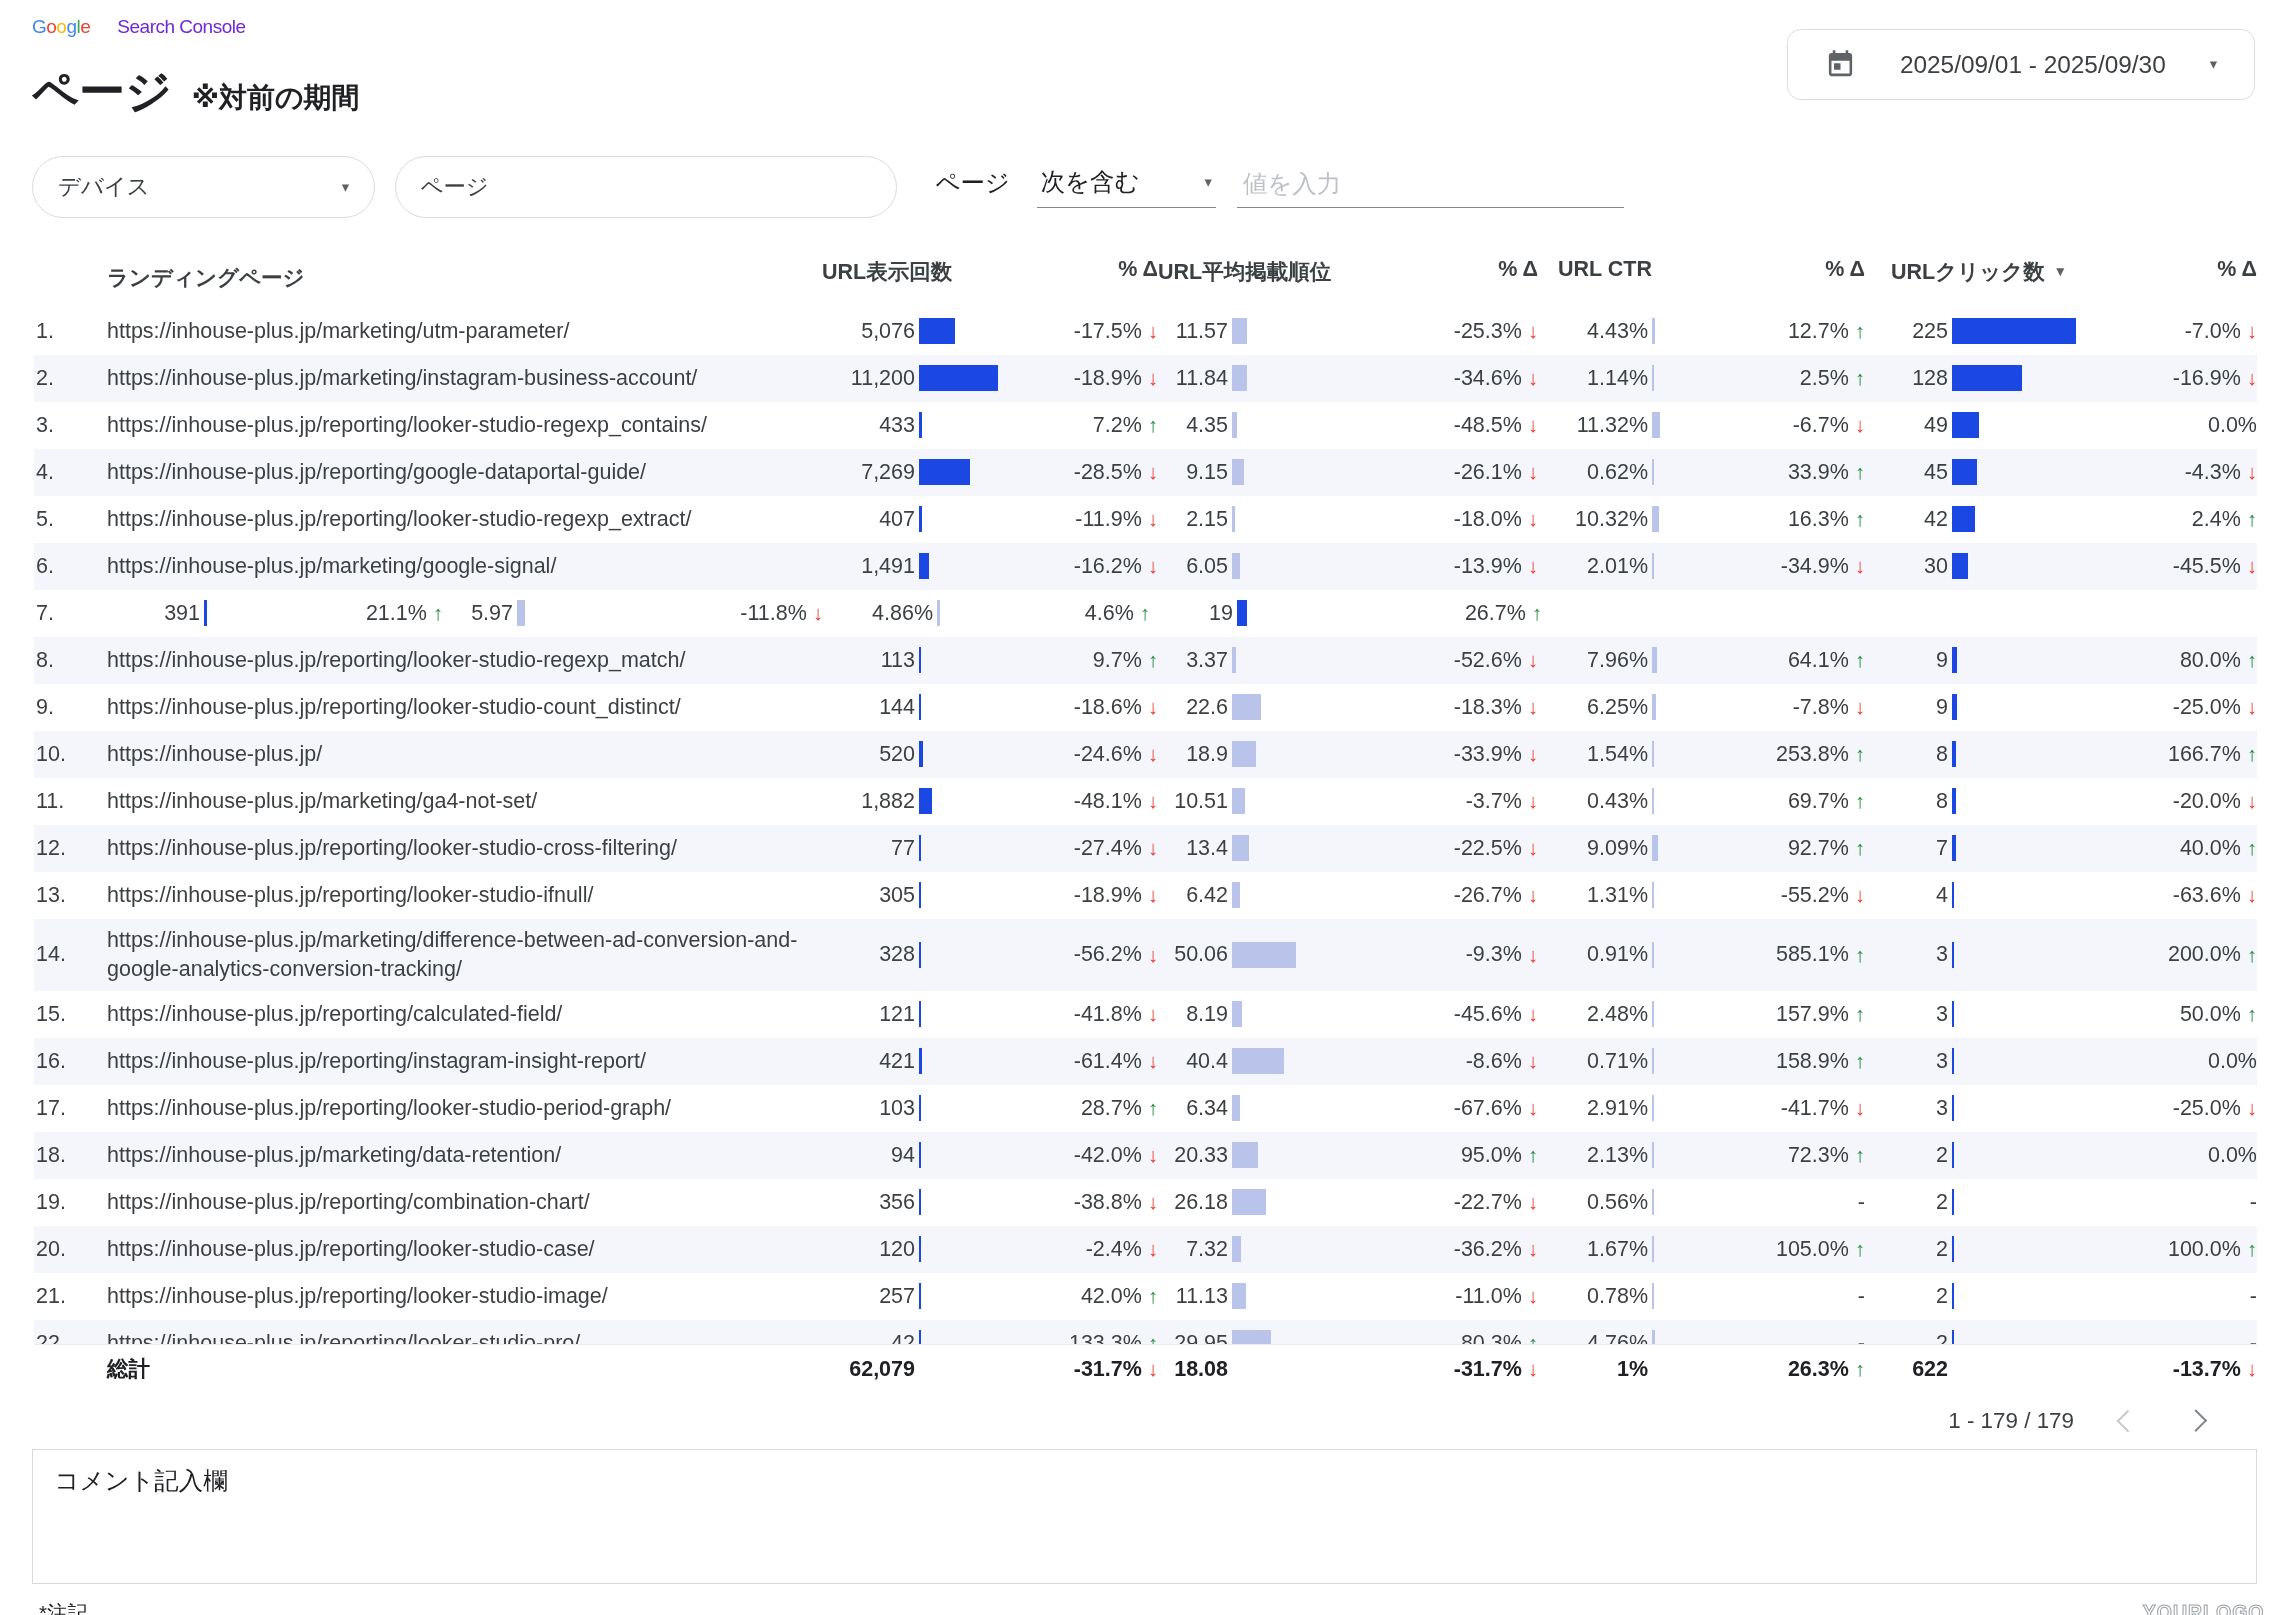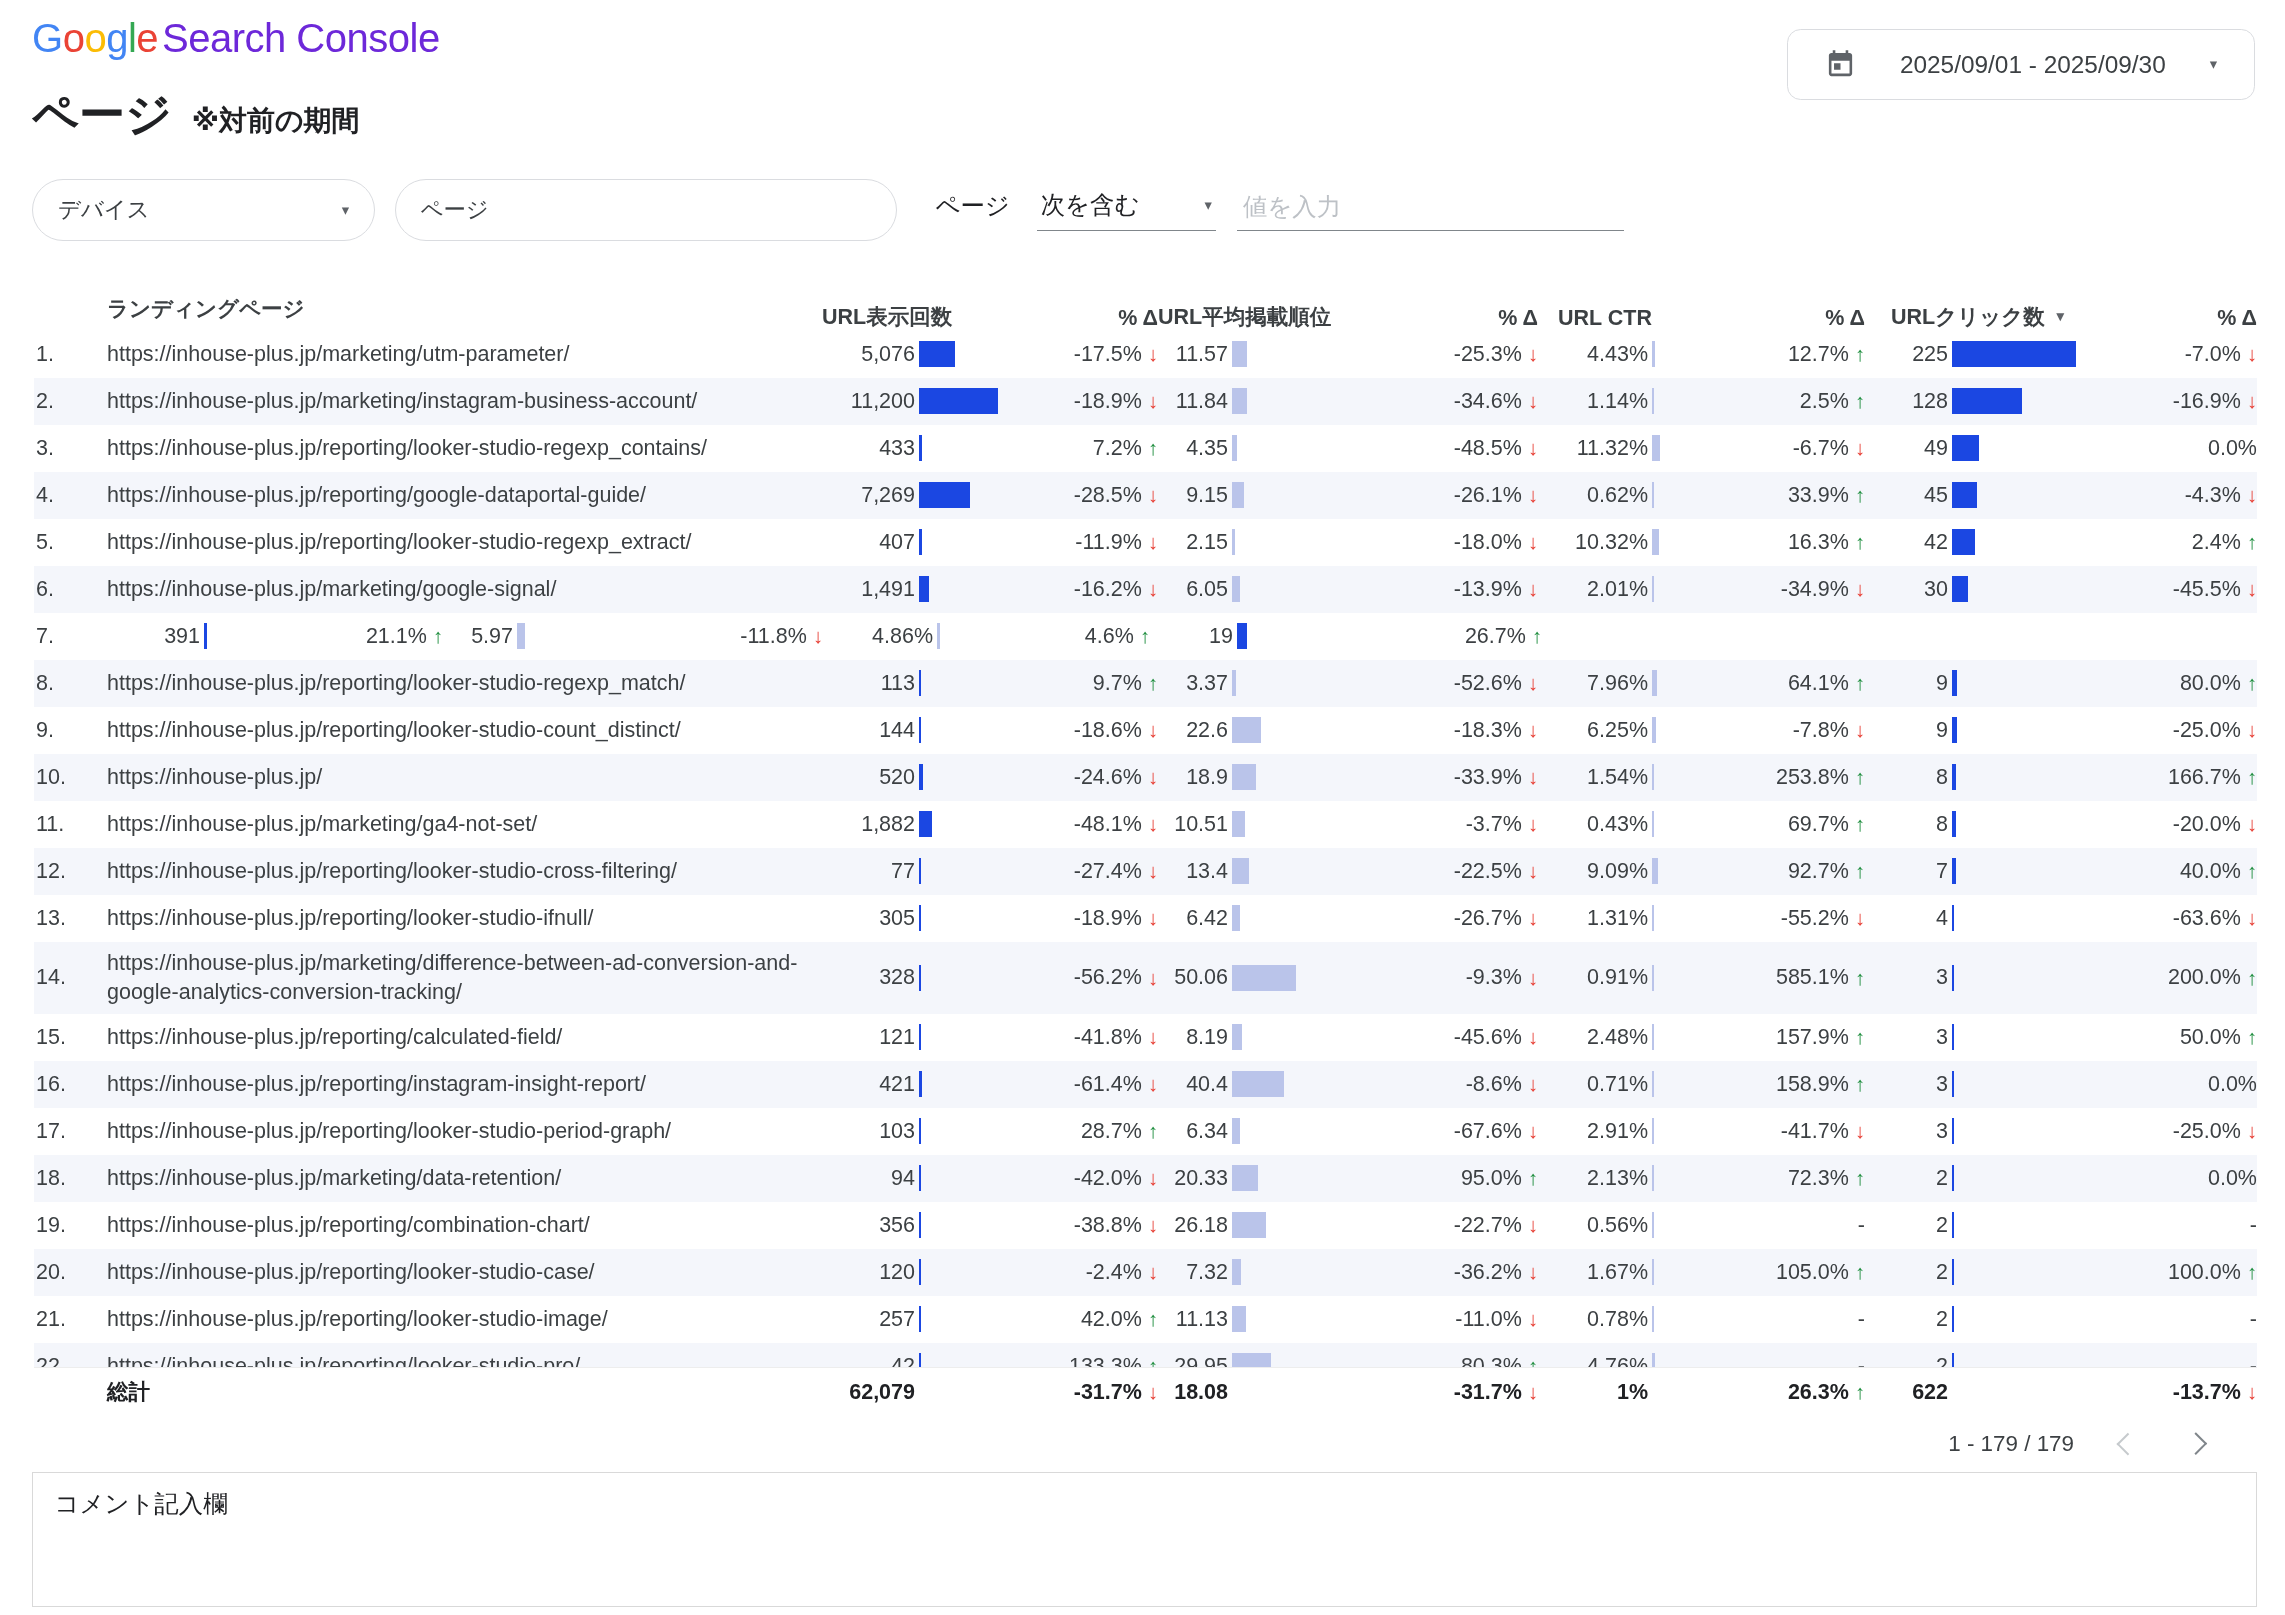--- a/index.html
+++ b/index.html
@@ -4,21 +4,21 @@
 <style>
   html,body{margin:0;padding:0;}
   body{
     width:2286px;height:1615px;position:relative;overflow:hidden;
     background:#fff;color:#3c4043;
     font-family:"Liberation Sans","DejaVu Sans",sans-serif;
     -webkit-font-smoothing:antialiased;
   }
   
   .hdr{padding:15.6px 29px 0 32px;position:relative;}
-  .gsc-logo{display:flex;align-items:baseline;gap:4px;font-size:40px;letter-spacing:-0.5px;}
+  .gsc-logo{display:flex;align-items:baseline;gap:27px;font-size:19px;letter-spacing:-0.5px;}
   .gsc-logo .gword span{font-weight:500;}
   .gsc-logo .product{color:#6d28d9;font-weight:400;}
   .title-row{margin-top:23.4px;display:flex;align-items:baseline;gap:19.5px;}
   .title-row h1{margin:0;font-size:46px;font-weight:700;color:#202124;}
   .subtitle{font-size:28px;font-weight:700;color:#202124;}
   .date-picker{
     position:absolute;top:29px;right:31px;width:468px;height:71px;
     border:1.5px solid #dadce0;border-radius:13.7px;box-sizing:border-box;
     display:flex;align-items:center;justify-content:space-between;
     padding:0 37px;font-size:24.4px;color:#3c4043;cursor:pointer;background:#fff;
@@ -43,21 +43,21 @@
   }
   .fval{
     width:375px;margin-left:21.5px;border:none;outline:none;background:transparent;
     border-bottom:1.5px solid #80868b;font-size:24.4px;padding:0 5.9px 8.8px 5.9px;
     font-family:"Liberation Sans","DejaVu Sans",sans-serif;color:#202124;
   }
   .fval::placeholder{color:#bdc1c6;}
   
   .table{margin-top:39px;padding:0 29px 0 34px;}
   .cell{box-sizing:border-box;}
-  .thead{display:flex;align-items:flex-end;height:51px;font-size:21.5px;font-weight:700;color:#3c4043;}
+  .thead{display:flex;align-items:flex-start;height:51px;font-size:21.5px;font-weight:700;color:#3c4043;}
   .thead .d{justify-content:flex-end;}
   .sort-caret{font-size:13.7px;color:#5f6368;margin-left:8.8px;}
   .trow{display:flex;align-items:center;min-height:47px;font-size:21.5px;color:#3c4043;}
   .trow.alt{background:var(--row-alt);}
   .c-rank{width:73px;padding-left:2px;}
   .c-url{flex:1;line-height:29px;padding:6.8px 13.7px 6.8px 0;word-break:break-word;}
   .c-imp{width:190px;}
   .c-impd{width:146px;}
   .c-pos{width:190px;}
   .c-posd{width:190px;}

